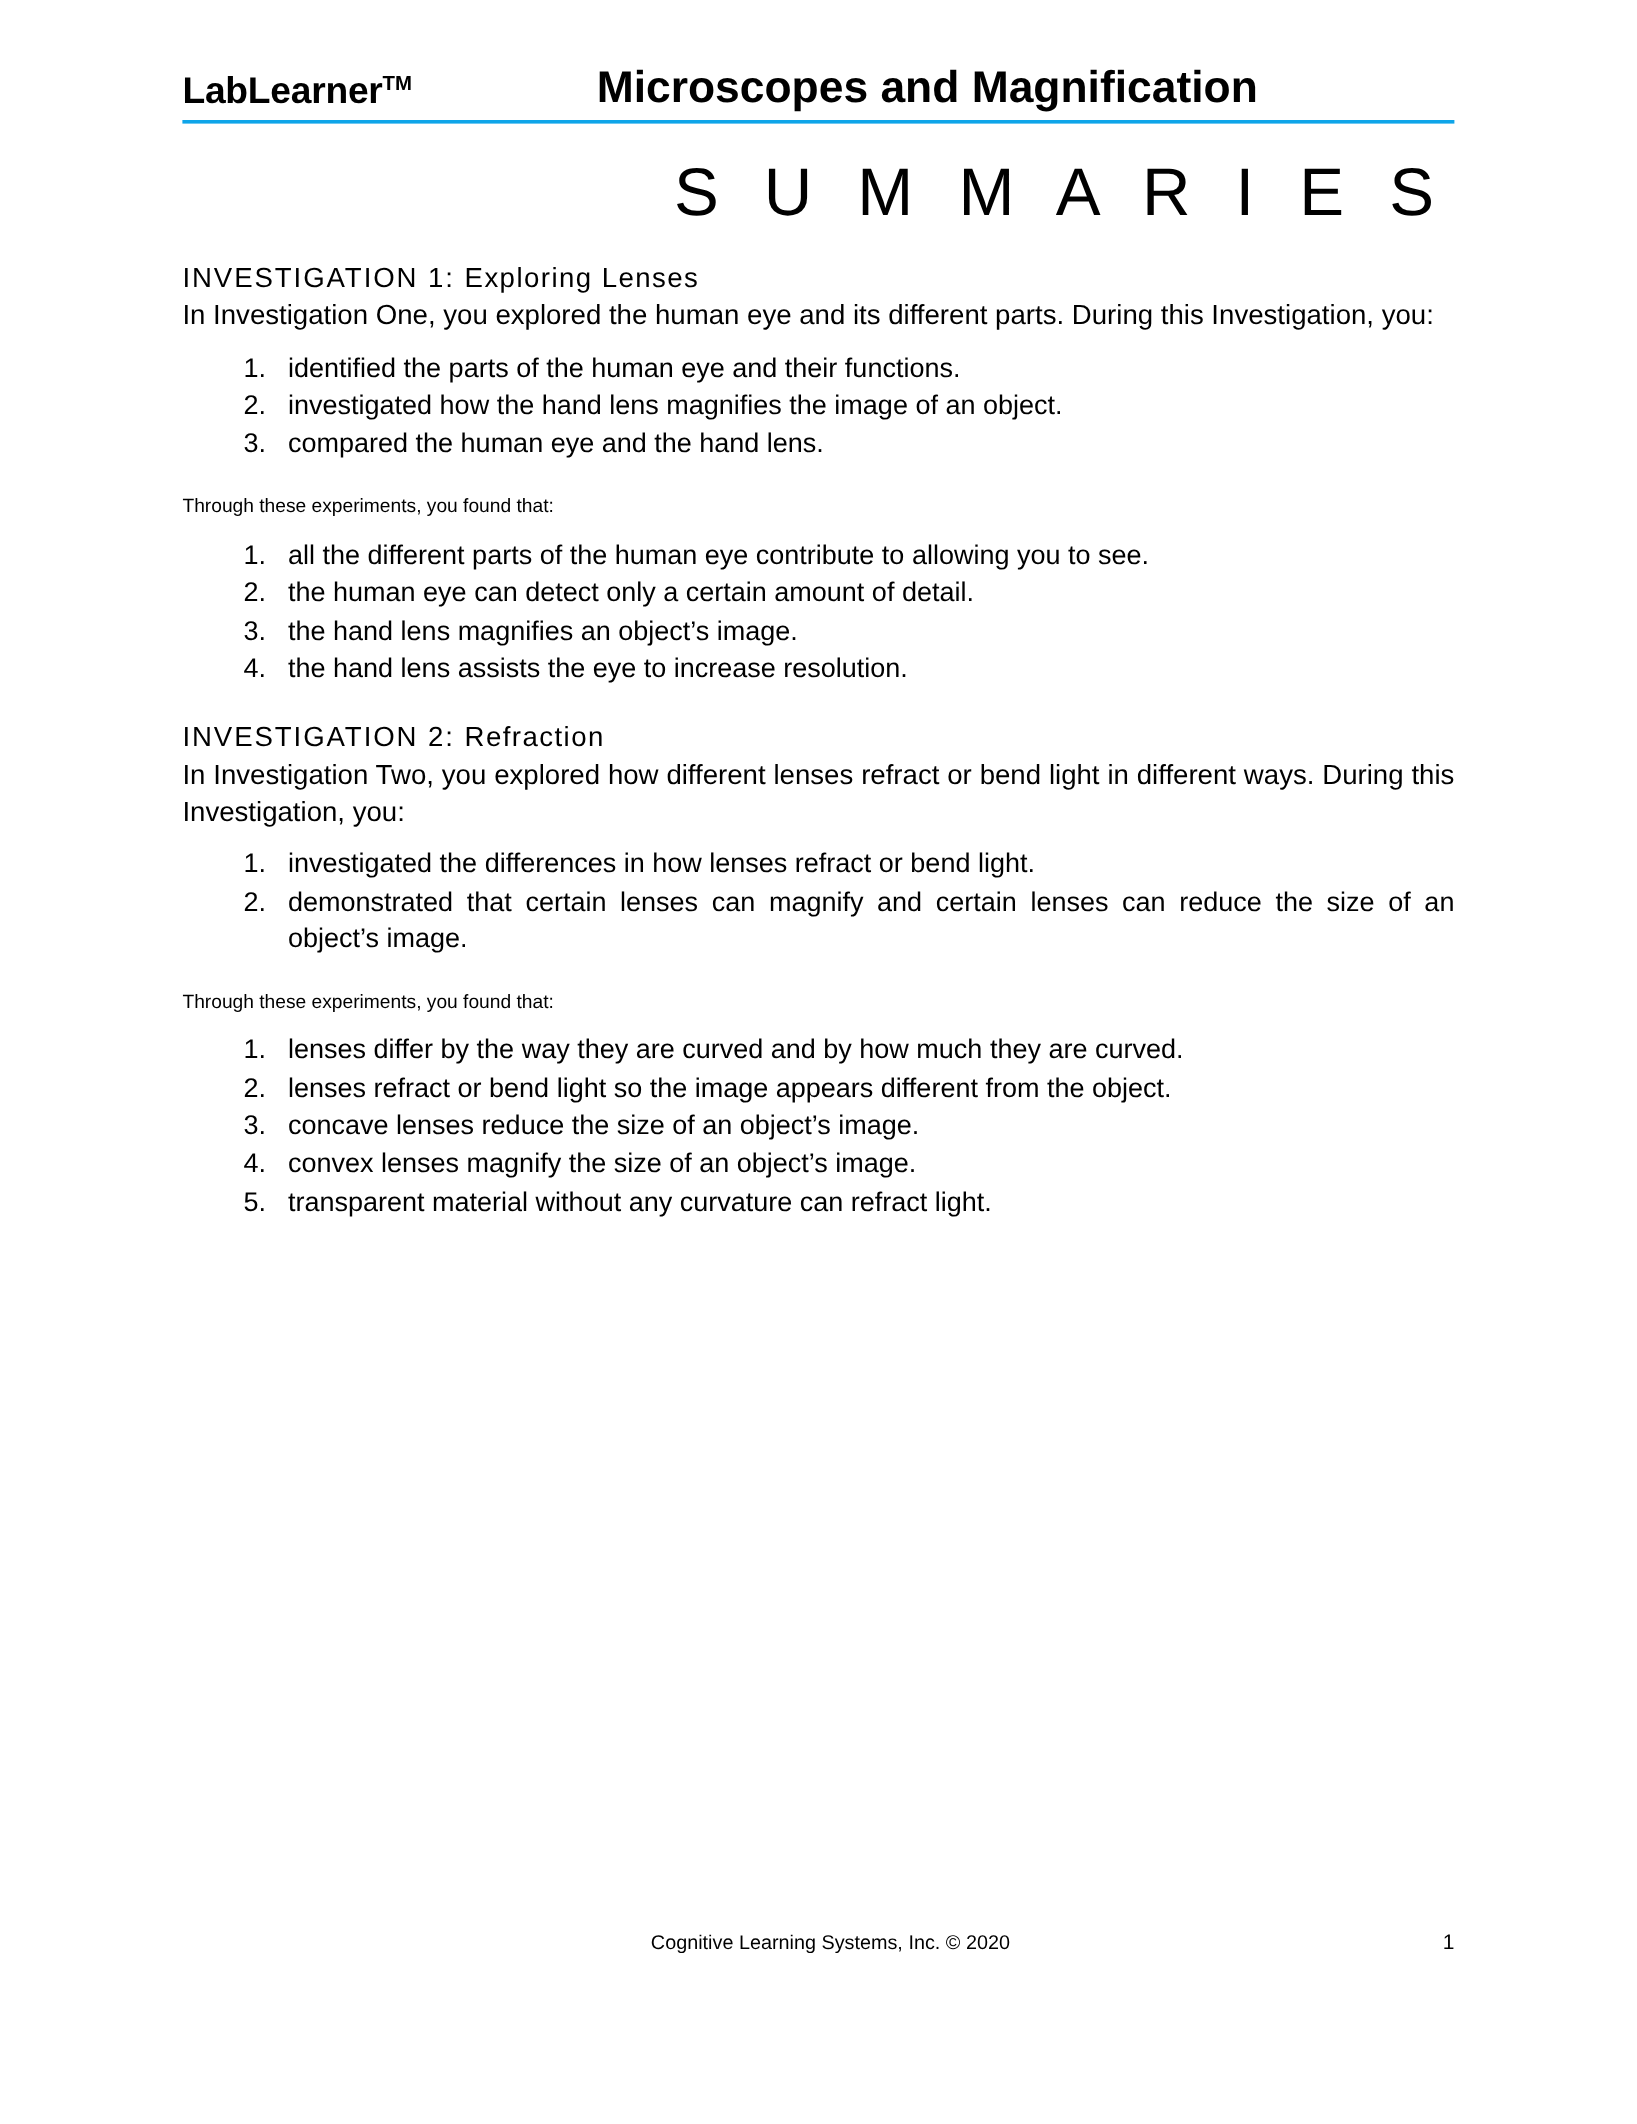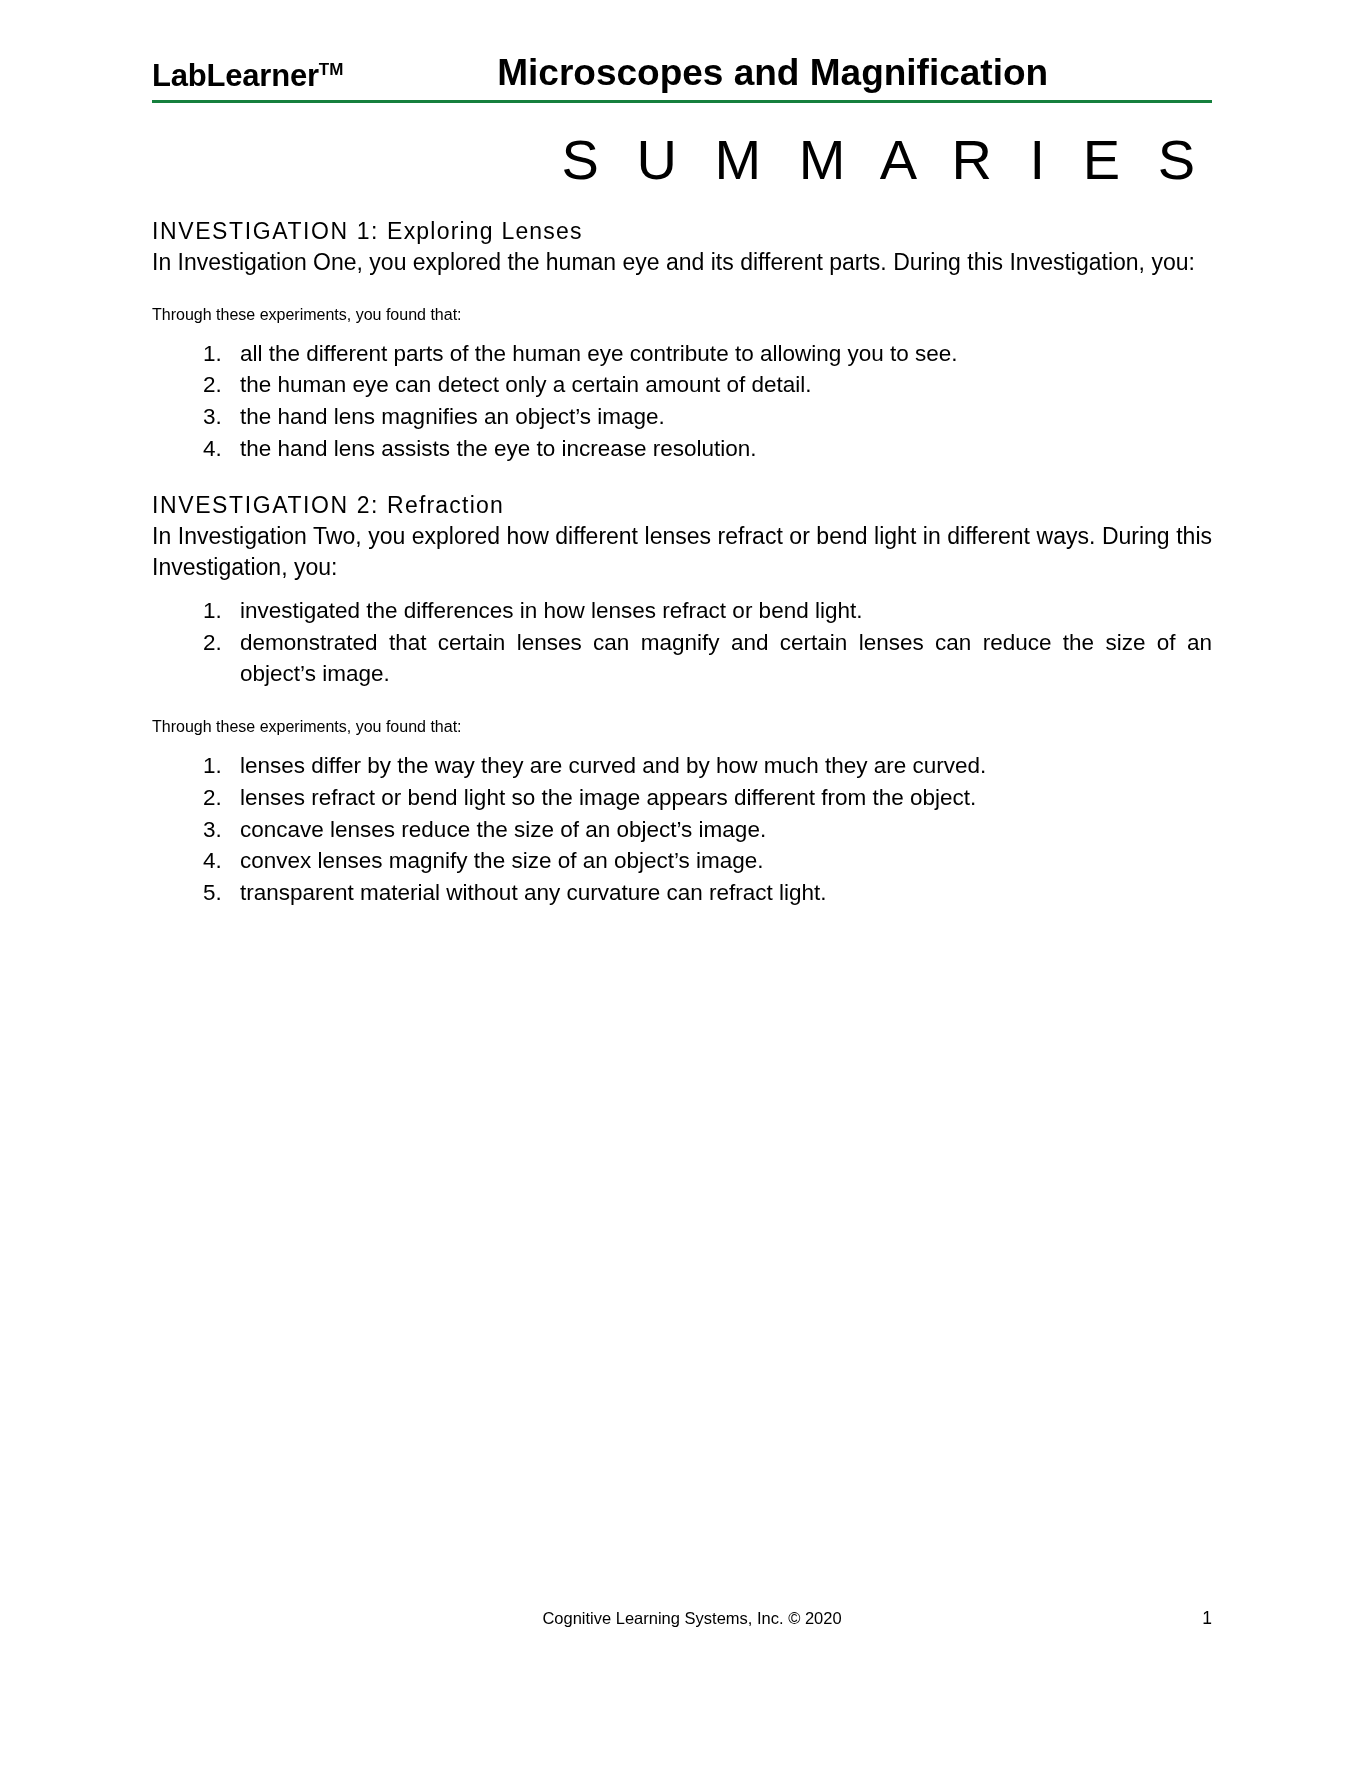--- a/index.html
+++ b/index.html
@@ -28,21 +28,21 @@
     left: 152px;
     top: 52px;
     width: 1060px;
   }
 
   
   .header {
     display: flex;
     align-items: flex-end;
     justify-content: flex-start;
-    border-bottom: 3px solid #15803d;
+    border-bottom: 3px solid #0ea5e9;
     padding-bottom: 6px;
   }
   .brand {
     font-size: 31px;
     font-weight: bold;
     letter-spacing: -0.2px;
     white-space: nowrap;
   }
   .brand sup {
     font-size: 17px;
@@ -148,20 +148,25 @@
     </div>
 
     <div class="banner">S U M M A R I E S</div>
 
     <div class="section">
       <div class="section-heading">
         <span>INVESTIGATION 1:</span>
         <span class="sub">Exploring Lenses</span>
       </div>
       <p class="section-intro">In Investigation One, you explored the human eye and its different parts.  During this Investigation, you:</p>
+      <ol class="items">
+        <li>identified the parts of the human eye and their functions.</li>
+        <li>investigated how the hand lens magnifies the image of an object.</li>
+        <li>compared the human eye and the hand lens.</li>
+      </ol>
       <p class="lead">Through these experiments, you found that:</p>
       <ol class="items">
         <li>all the different parts of the human eye contribute to allowing you to see.</li>
         <li>the human eye can detect only a certain amount of detail.</li>
         <li>the hand lens magnifies an object’s image.</li>
         <li>the hand lens assists the eye to increase resolution.</li>
       </ol>
     </div>
 
     <div class="section second">

